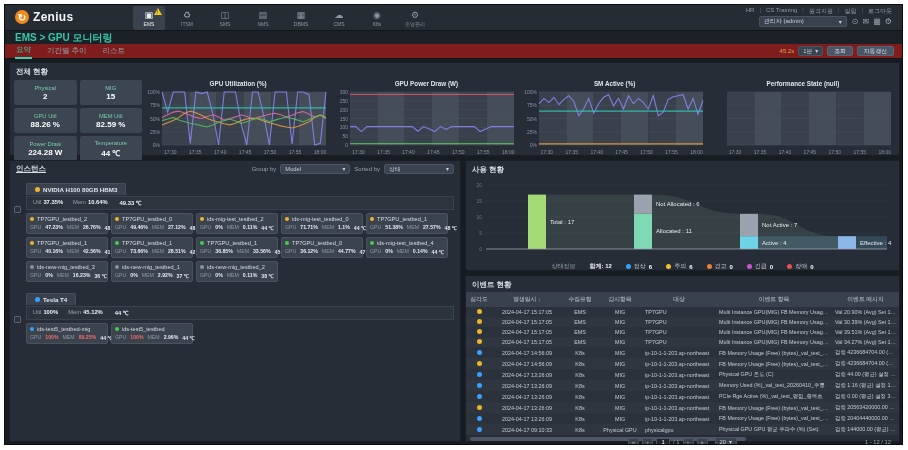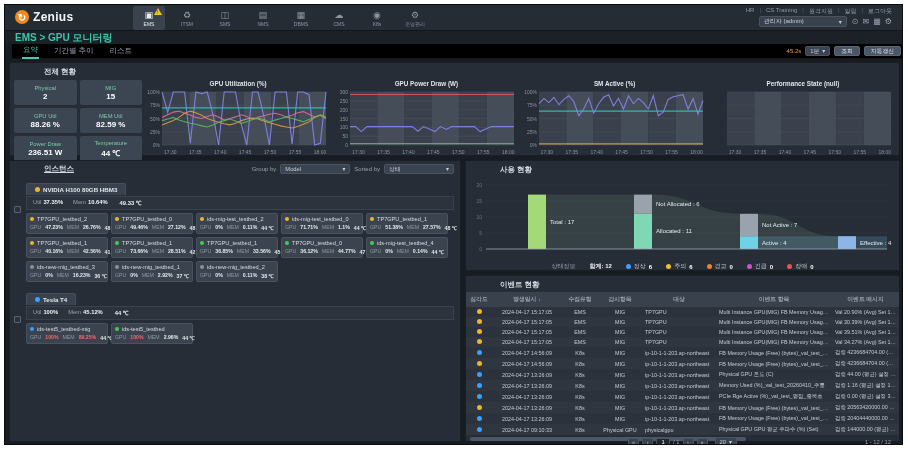--- a/index.html
+++ b/index.html
@@ -21,33 +21,33 @@
   .toplinks { position:absolute; right:10px; top:2px; font-size:6px; color:#8d97a3; display:flex; gap:5px; }
   .toplinks span { cursor:pointer; }
   .toplinks .sep { color:#525c68; cursor:default; }
   .userbar { position:absolute; right:10px; top:11px; display:flex; align-items:center; gap:5px; }
   .user-select { width:88px; height:11px; background:#39414c; border:1px solid #4a5461; border-radius:2px; color:#c7cfd8; font-size:6px; display:flex; align-items:center; justify-content:space-between; padding:0 4px; cursor:pointer; }
   .user-ico { color:#9aa4b0; font-size:8px; cursor:pointer; }
 
   
   .crumbbar { position:absolute; left:0; top:26px; width:100%; height:13px; background:#1c2128; display:flex; align-items:center; padding-left:10px; }
   .crumb { color:#35c8a8; font-size:10px; font-weight:bold; }
-  .tabsbar { position:absolute; left:7px; top:39px; width:100%; height:15px; background:#000000; border-bottom:1px solid #10141a; }
+  .tabsbar { position:absolute; left:0; top:39px; width:100%; height:15px; background:#7f1d1d; border-bottom:1px solid #10141a; }
   .tabs { position:absolute; left:10px; top:0; display:flex; gap:14px; height:100%; align-items:center; }
   .tab { font-size:7.5px; color:#97a1ac; cursor:pointer; padding:2px 1px; }
   .tab.active { color:#3ad0b0; border-bottom:2px solid #3ad0b0; }
   .refresh { position:absolute; right:8px; top:2px; display:flex; align-items:center; gap:4px; }
   .countdown { color:#e8a04c; font-size:6px; }
   .mini-select { height:10px; background:#3a4350; border:1px solid #4b5463; border-radius:2px; color:#c7cfd8; font-size:5.8px; display:flex; align-items:center; gap:3px; padding:0 4px; cursor:pointer; }
   .mini-btn { height:10px; background:#4a5565; border:1px solid #5a6575; border-radius:2px; color:#dde3ea; font-size:5.8px; display:flex; align-items:center; padding:0 6px; cursor:pointer; }
 
   
   .content { position:absolute; left:0; top:54px; width:100%; height:387px; background:#171c22; }
   .panel { position:absolute; background:#262d36; border:1px solid #1a1f26; border-radius:2px; }
-  .panel-title { font-size:7.5px; color:#d4dae1; font-weight:bold; padding:4px 6px 2px 6px;margin-left:28px; }
+  .panel-title { font-size:7.5px; color:#d4dae1; font-weight:bold; padding:4px 6px 2px 6px; }
 
   #overview { left:4px; top:3px; width:891px; height:94px; }
   .ov-body { display:flex; padding:1px 4px 2px 4px; gap:4px; }
   .stat-grid { width:128px; display:grid; grid-template-columns:1fr 1fr; gap:3px; }
   .stat-card { background:#3c4552; border-radius:2px; height:25px; display:flex; flex-direction:column; align-items:center; justify-content:center; }
   .stat-card .sl { font-size:5.8px; color:#79c9a4; }
   .stat-card .sv { font-size:8px; color:#fff; font-weight:bold; margin-top:1px; }
 
   .charts { display:flex; gap:4px; flex:1; }
   .chart { flex:1; display:flex; flex-direction:column; }
@@ -202,21 +202,21 @@
             <div class="stat-card">
               <div class="sl">GPU Util</div>
               <div class="sv">88.26 %</div>
             </div>
             <div class="stat-card">
               <div class="sl">MEM Util</div>
               <div class="sv">82.59 %</div>
             </div>
             <div class="stat-card">
               <div class="sl">Power Draw</div>
-              <div class="sv">236.51 W</div>
+              <div class="sv">224.28 W</div>
             </div>
             <div class="stat-card">
               <div class="sl">Temperature</div>
               <div class="sv">44 ℃</div>
             </div>
           </div>
         <div class="charts" id="charts">
             <div class="chart">
               <div class="chart-title">GPU Utilization (%)</div>
               <svg width="183" height="60" viewBox="0 0 183 60">

